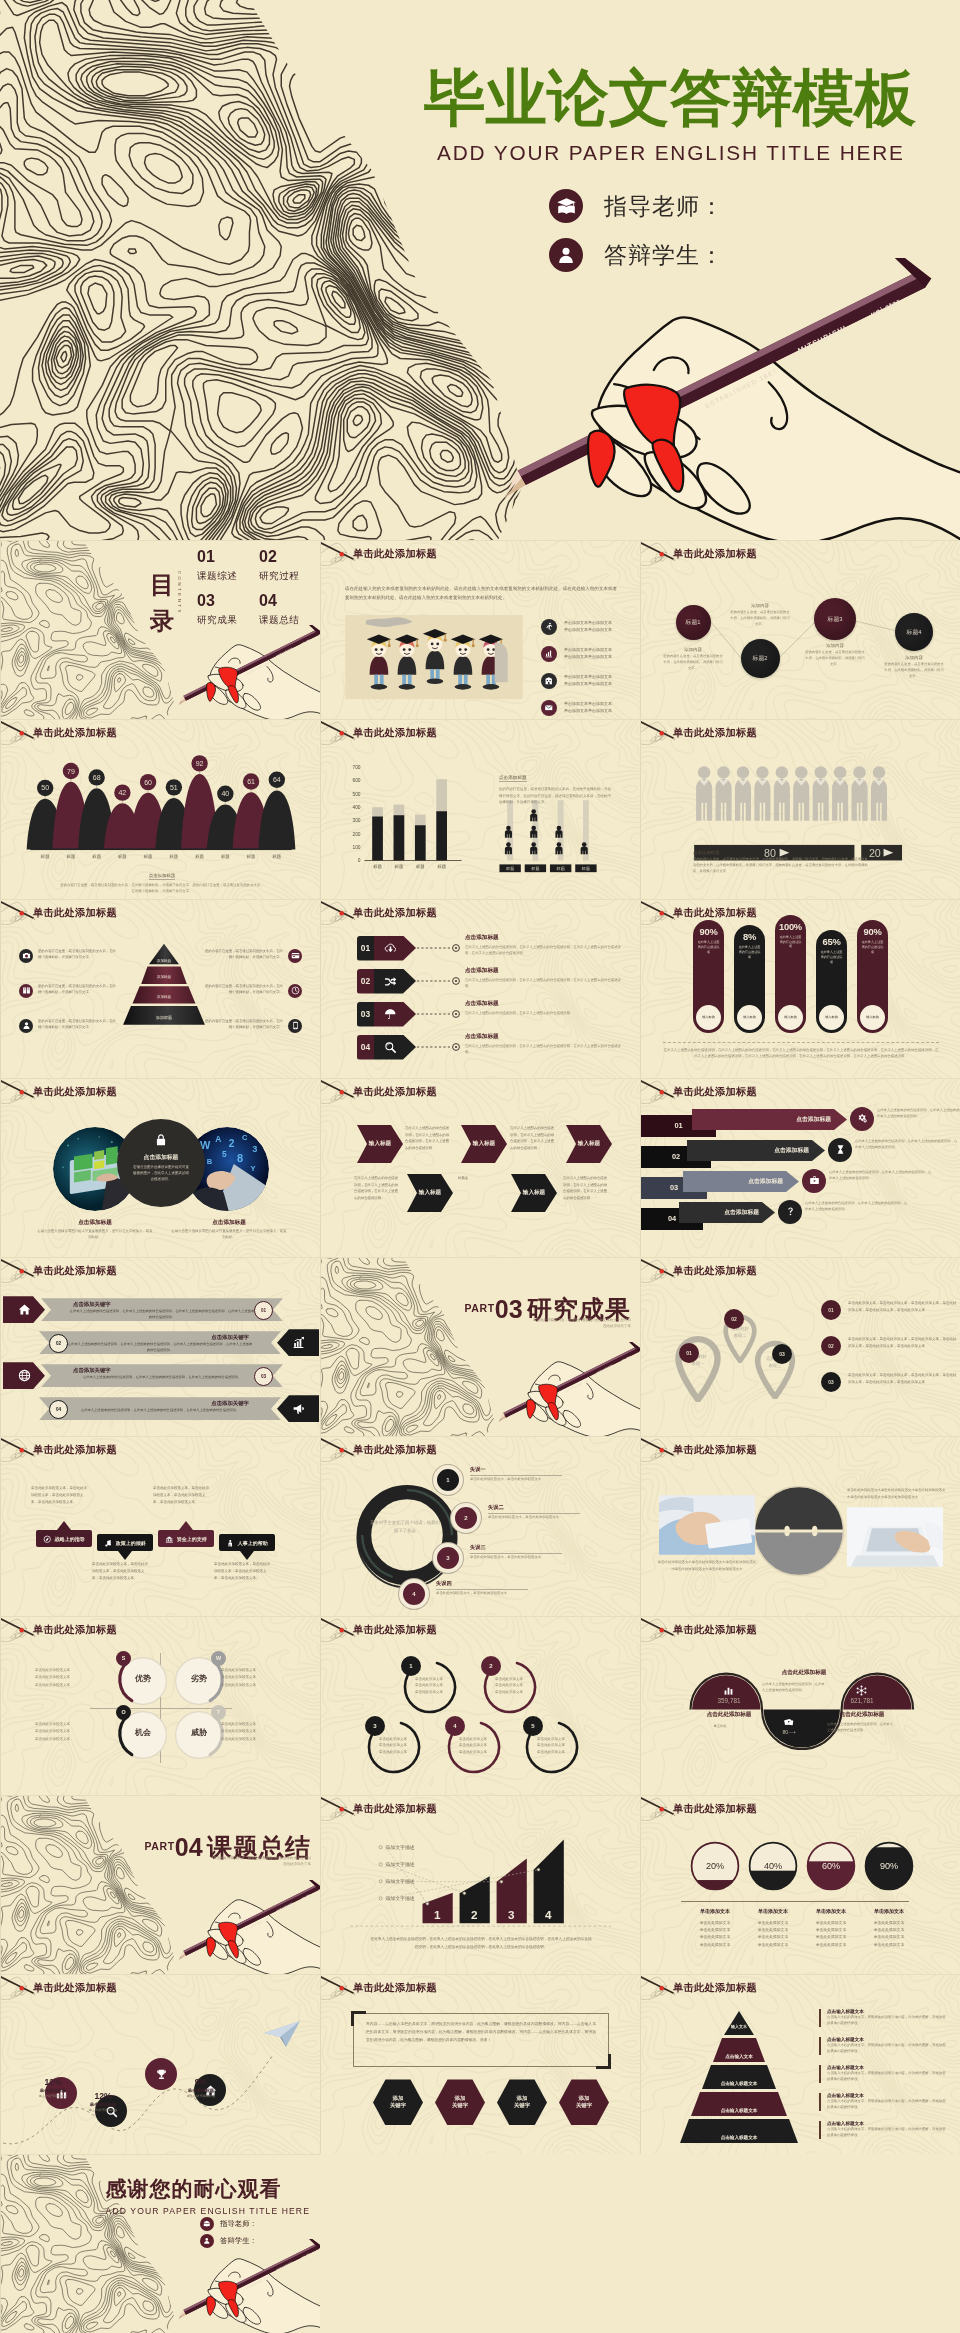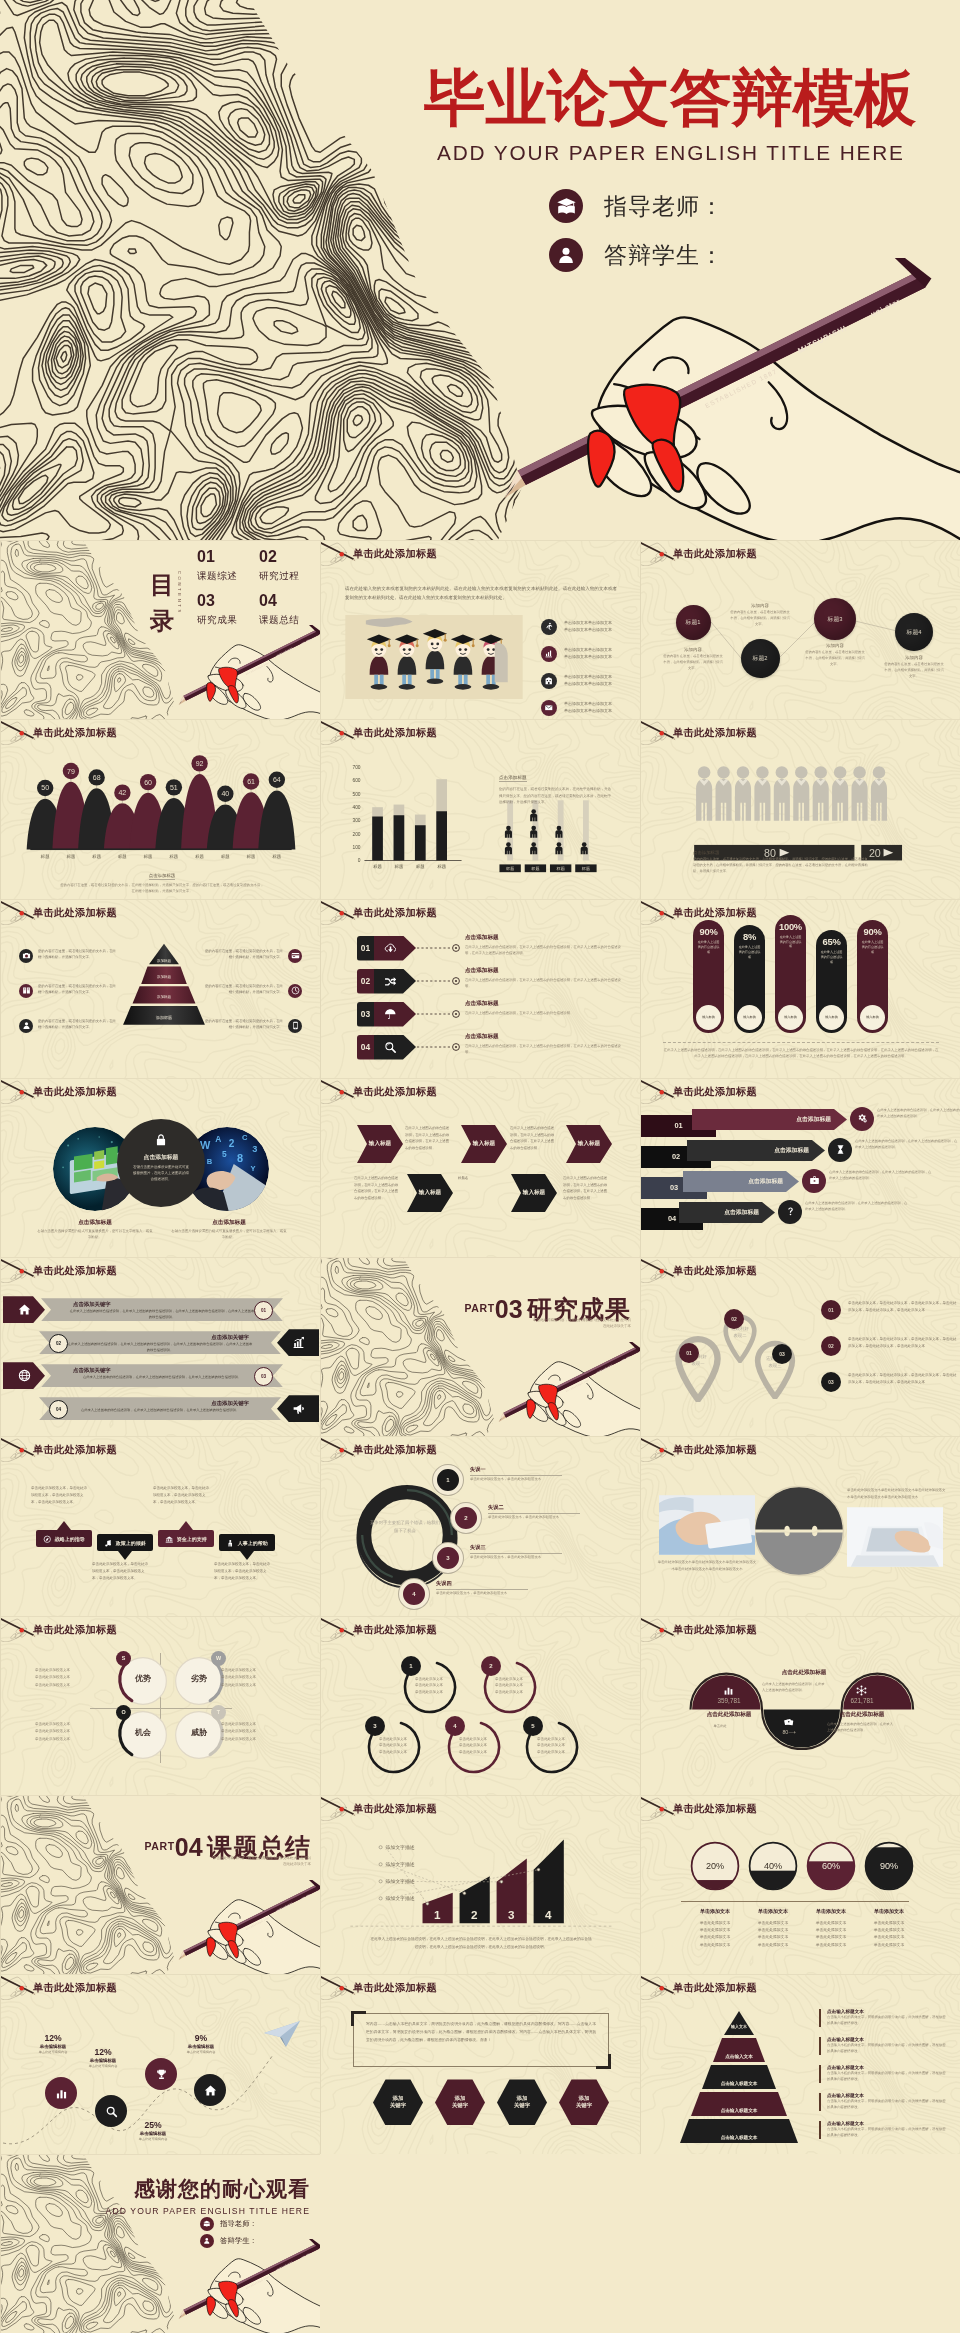--- a/index.html
+++ b/index.html
@@ -4,21 +4,21 @@
 <title>PPT Template Preview</title>
 <style>
 html,body{margin:0;padding:0;}
 body{width:960px;background:#f3eacb;font-family:"Liberation Sans",sans-serif;color:#4a2229;}
 #page{width:960px;position:relative;overflow:hidden;}
 
 
 .hero{position:relative;width:960px;height:540px;background:#f3eacb;overflow:hidden;}
 .hero .bg{position:absolute;left:-60px;top:-54px;width:600px;height:660px;clip-path:polygon(0 0, 46% 0, 58% 18%, 72% 34%, 80% 52%, 92% 66%, 97% 82%, 88% 100%, 0 100%);}
 .hero-title{position:absolute;left:422px;top:67px;width:496px;text-align:center;}
-.hero-title .cn{font-size:61.5px;font-weight:bold;letter-spacing:0px;line-height:1;color:#b91c1c;white-space:nowrap;}
+.hero-title .cn{font-size:61.5px;font-weight:bold;letter-spacing:0px;line-height:1;color:#4d7c0f;white-space:nowrap;}
 .hero-title .en{font-size:20.8px;letter-spacing:1.85px;color:#4a2026;margin-top:12px;white-space:nowrap;font-weight:400;text-indent:1.85px;}
 .hero-row{position:absolute;display:flex;align-items:center;}
 .hero-row .cirq{width:34px;height:34px;border-radius:50%;background:#4a1c26;display:flex;align-items:center;justify-content:center;flex:0 0 34px;}
 .hero-row .txt{margin-left:21px;font-size:23px;color:#2f2a26;letter-spacing:1px;}
 
 
 .grid{display:flex;flex-wrap:wrap;width:960px;}
 .slide{position:relative;width:320px;height:179.3px;background:#f3ebcb;overflow:hidden;box-sizing:border-box;flex:0 0 320px;}
 
 .stitle{position:absolute;left:32px;top:6px;font-size:10.2px;font-weight:bold;color:#4a2026;letter-spacing:.3px;white-space:nowrap;}
@@ -230,42 +230,42 @@
 
 
 .fc{position:absolute;top:44px;width:52px;height:52px;}
 .fcline{position:absolute;left:40px;top:105px;width:228px;height:1px;background:#8c7a5e;}
 .fch{position:absolute;top:112px;width:72px;text-align:center;font-size:5px;font-weight:bold;color:#3b2228;}
 .fcb{position:absolute;top:124px;width:72px;text-align:center;font-size:3.8px;color:#7d7261;line-height:1.9;}
 
 
 .mspath{position:absolute;left:0;top:18px;width:320px;height:160px;}
 .msn{position:absolute;width:32px;height:32px;border-radius:50%;display:flex;align-items:center;justify-content:center;}
-.mst{position:absolute;width:60px;text-align:center;}
+.mst{position:absolute;width:60px;text-align:center;margin-top:44px;}
 .mst .p{font-size:8.6px;font-weight:bold;color:#3b2228;}
 .mst .h{font-size:4.4px;font-weight:bold;color:#3b2228;margin-top:1px;}
 .mst .s{font-size:3.2px;color:#8a7f6c;margin-top:1px;}
 .msplane{position:absolute;right:18px;top:44px;width:40px;height:30px;}
 
 
 .hxbox{position:absolute;left:32px;top:38px;width:256px;height:54px;border:1px solid #8d7f66;box-sizing:border-box;}
 .hxbox:before{content:"";position:absolute;left:-3px;top:-3px;width:12px;height:12px;border-left:3px solid #2b2520;border-top:3px solid #2b2520;}
 .hxbox:after{content:"";position:absolute;right:-3px;bottom:-3px;width:12px;height:12px;border-right:3px solid #2b2520;border-bottom:3px solid #2b2520;}
 .hxp{position:absolute;left:12px;top:7px;right:12px;font-size:3.8px;color:#7d7261;line-height:2;text-align:justify;}
 .hx{position:absolute;top:104px;width:50px;height:46px;display:flex;align-items:center;justify-content:center;text-align:center;color:#f0e9d7;font-size:5.4px;font-weight:bold;line-height:1.45;
  clip-path:polygon(25% 0,75% 0,100% 50%,75% 100%,25% 100%,0 50%);}
 
 
 .py5{position:absolute;left:28px;top:30px;width:140px;height:145px;}
 .p5r{position:absolute;left:178px;width:130px;border-left:2px solid #5b3a2a;padding-left:6px;box-sizing:border-box;}
 .p5h{font-size:4.6px;font-weight:bold;color:#3b2228;}
 .p5b{font-size:3.4px;color:#8a7f6c;line-height:1.75;margin-top:1px;}
 
 
-.thanks .thx{position:absolute;right:10px;top:20px;text-align:right;}
+.thanks .thx{position:absolute;right:10px;top:20px;text-align:left;}
 .thanks .thx .cn{font-size:21px;font-weight:bold;color:#4a2026;letter-spacing:1px;}
 .thanks .thx .en{font-size:8.6px;letter-spacing:1.1px;color:#4a2026;margin-top:3px;}
 .thxrow{position:absolute;right:63px;display:flex;align-items:center;}
 .thxrow .cirq{width:14px;height:14px;border-radius:50%;background:#5b1f2b;display:flex;align-items:center;justify-content:center;}
 .thxrow .txt{margin-left:6px;font-size:7.4px;color:#3b2420;}
 
 </style>
 </head>
 <body>
 

